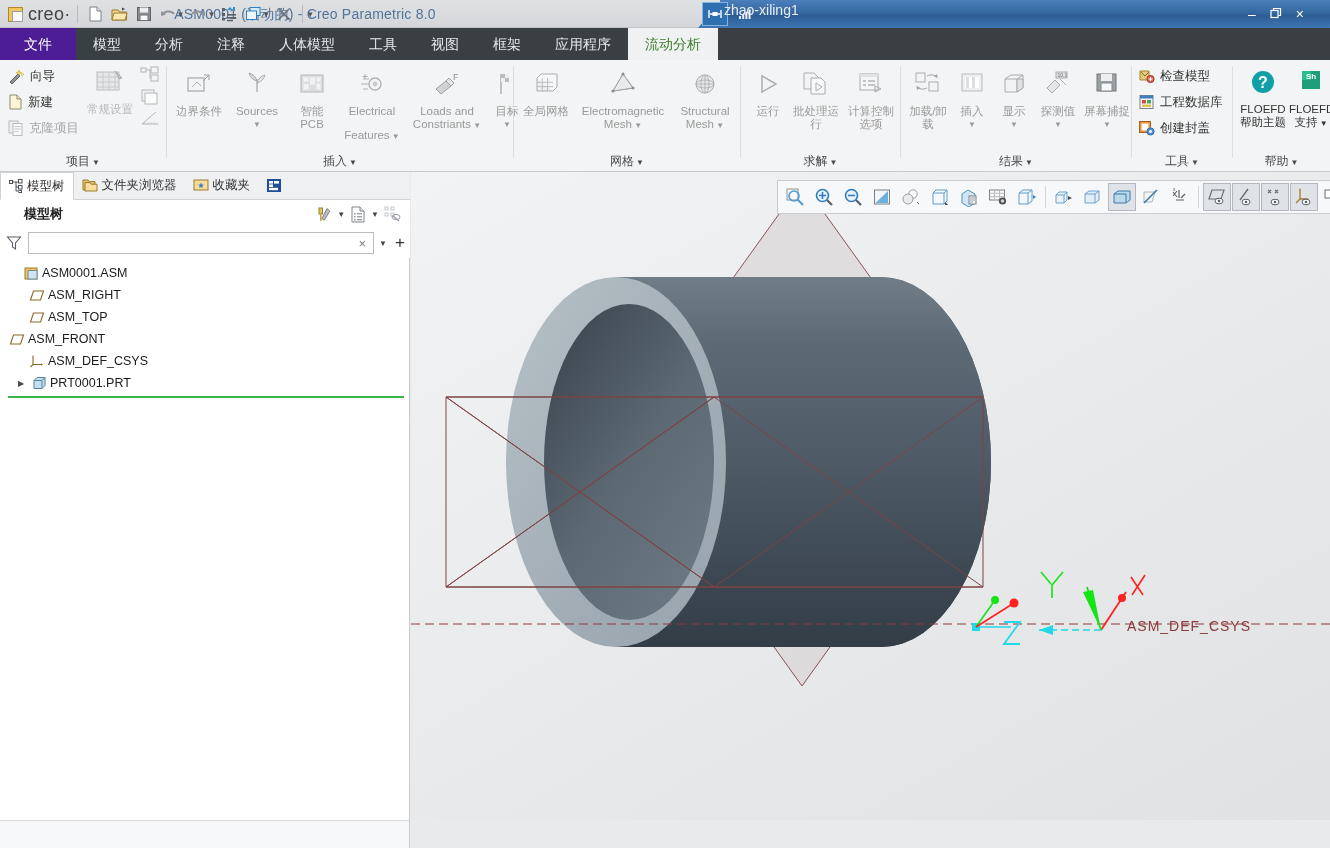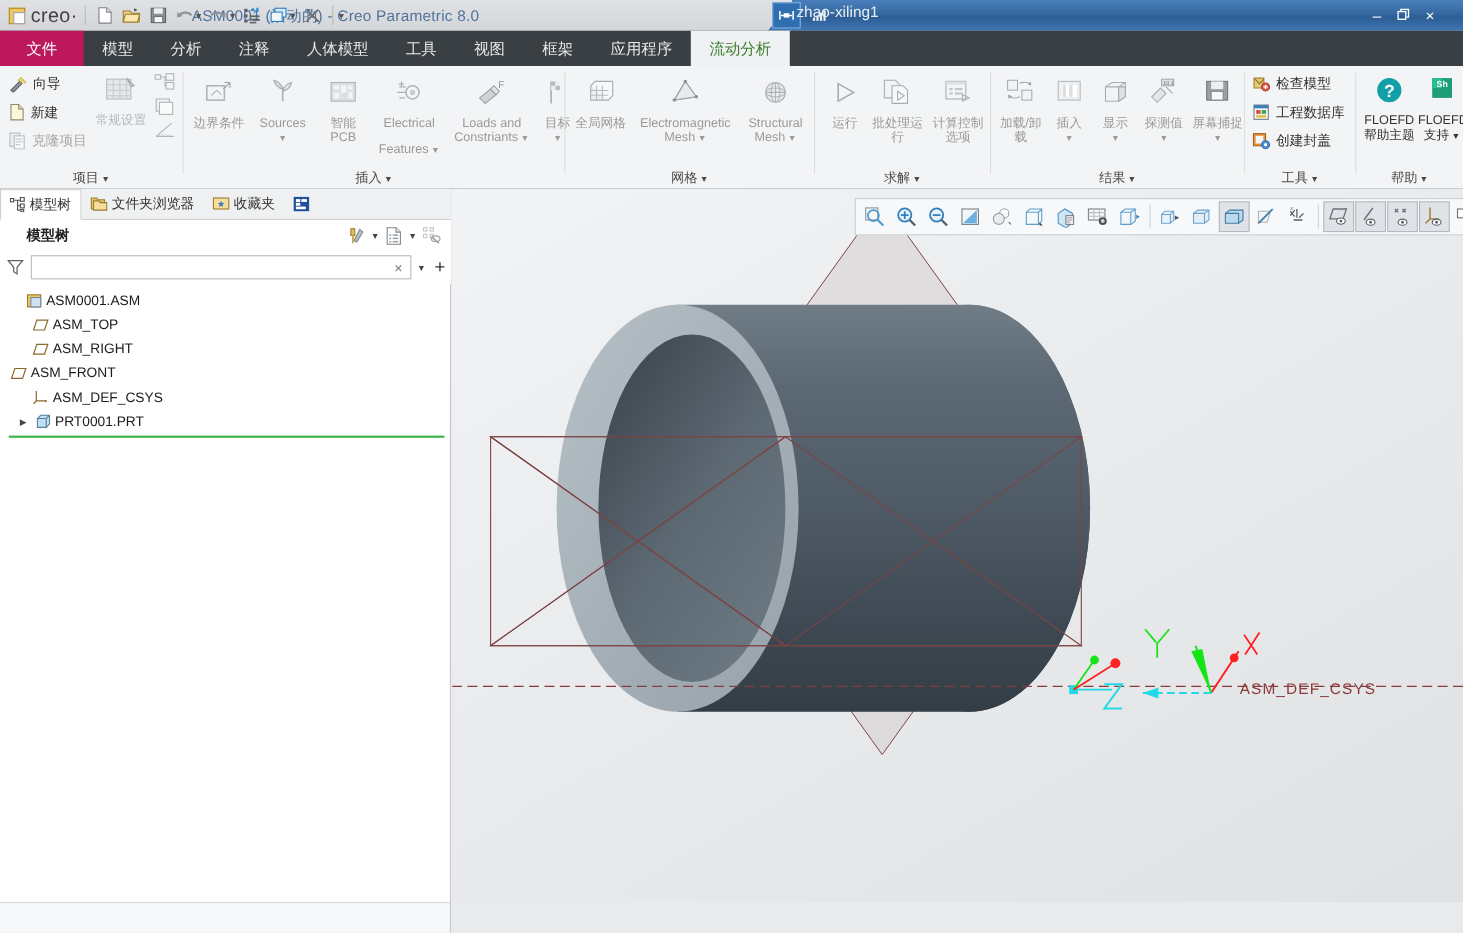--- a/index.html
+++ b/index.html
@@ -71,21 +71,21 @@
 
   
   .tabbar {
     position:absolute; left:0; top:28px; width:1330px; height:32px;
     background:#3a3f43;
   }
   .tab {
     float:left; height:32px; line-height:32px; padding:0 17px;
     color:#e6e8ea; font-size:14px; cursor:default;
   }
-  .tab.file { background:#be185d; color:#fff; padding:0 24px; }
+  .tab.file { background:#4c1d95; color:#fff; padding:0 24px; }
   .tab.active { background:#f0f1f2; color:#3b7d29; }
 
   
   .ribbon {
     position:absolute; left:0; top:60px; width:1330px; height:112px;
     background:#f3f4f5; border-bottom:1px solid #c8cacd;
   }
   .rgroup { position:absolute; top:0; height:112px; }
   .rgroup-sep { position:absolute; top:6px; width:1px; height:92px; background:#dcdee0; }
   .rgroup-label {
@@ -813,29 +813,29 @@
             </svg>
         </span>
         <span>ASM0001.ASM</span>
       </div>
       <div class="trow" style="padding-left:26px;">
         <span class="tico">
           <svg width="16" height="13" viewBox="0 0 16 13">
               <path d="M4.5 2h10l-3 9h-10z" fill="none" stroke="#8a6a2b" stroke-width="1.1"></path>
             </svg>
         </span>
-        <span>ASM_TOP</span>
+        <span>ASM_RIGHT</span>
       </div>
       <div class="trow" style="padding-left:26px;">
         <span class="tico">
           <svg width="16" height="13" viewBox="0 0 16 13">
               <path d="M4.5 2h10l-3 9h-10z" fill="none" stroke="#8a6a2b" stroke-width="1.1"></path>
             </svg>
         </span>
-        <span>ASM_RIGHT</span>
+        <span>ASM_TOP</span>
       </div>
       <div class="trow" style="">
         <span class="tico">
           <svg width="16" height="13" viewBox="0 0 16 13">
               <path d="M4.5 2h10l-3 9h-10z" fill="none" stroke="#8a6a2b" stroke-width="1.1"></path>
             </svg>
         </span>
         <span>ASM_FRONT</span>
       </div>
       <div class="trow" style="padding-left:26px;">

